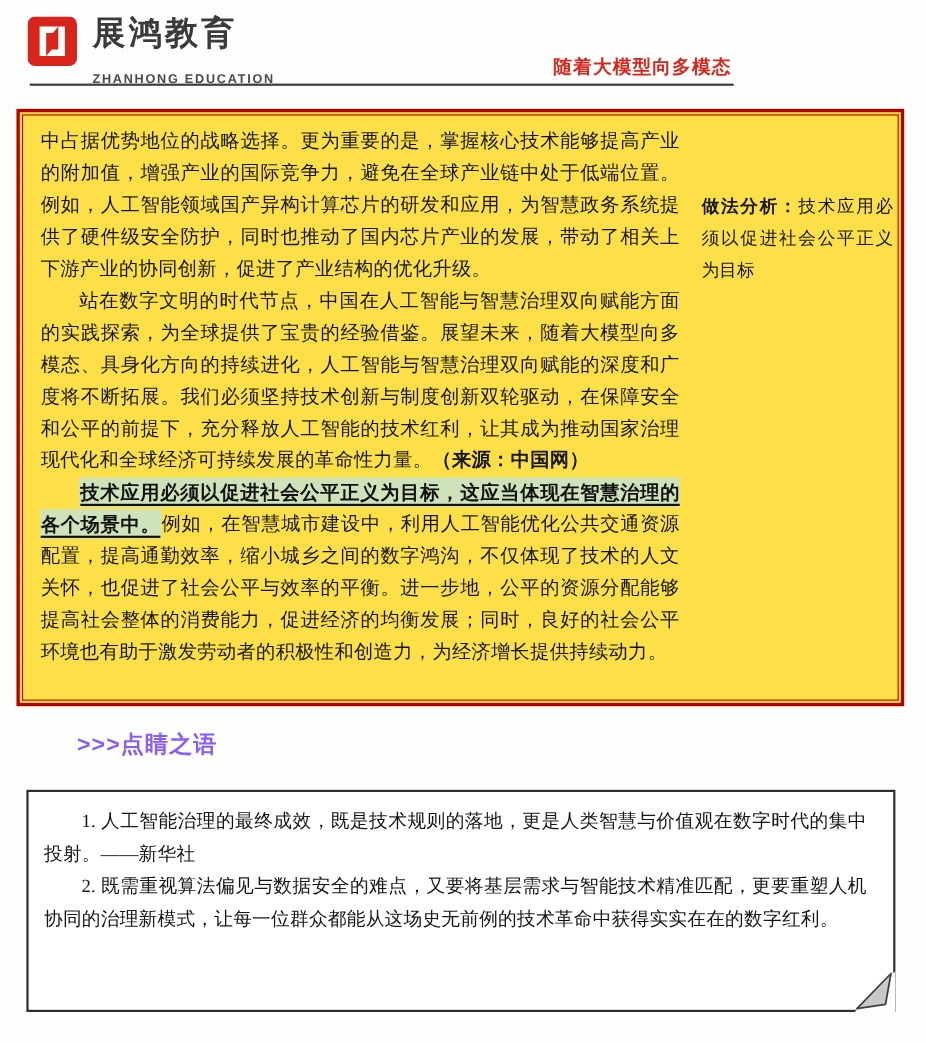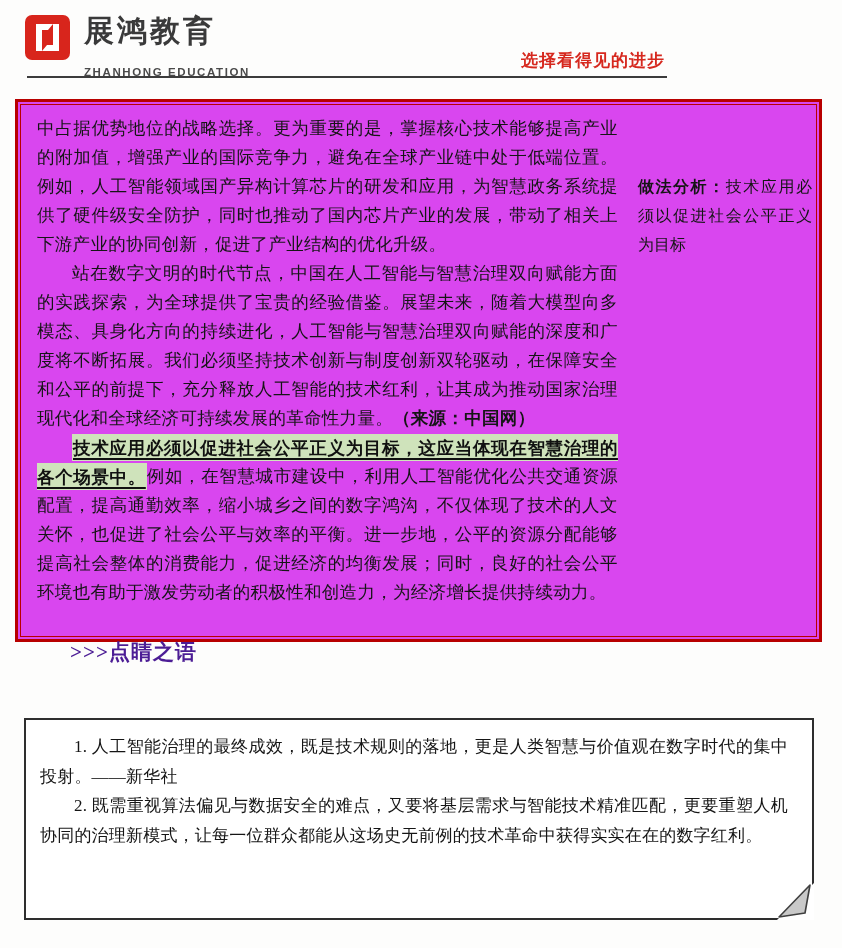--- a/index.html
+++ b/index.html
@@ -23,46 +23,46 @@
   }
   .tagline{
     position:absolute;right:33px;top:49px;
     font-weight:bold;font-size:17px;color:#d6281e;letter-spacing:1px;
   }
   .hr-line{position:absolute;left:27px;right:31px;top:76px;height:2px;background:#3c3c3c;}
 
   
   .redbox{
     position:absolute;left:15px;top:99px;width:801px;height:537px;
-    border:3px solid #b80000;background:#d946ef;
+    border:3px solid #b80000;background:#fde047;
   }
   .redbox-inner{position:absolute;inset:2px;border:1px solid #b80000;}
   .article-row{display:flex;padding:9px 4px 0 16px;}
   .article-main{
     width:594px;font-size:17.5px;line-height:29px;text-align:justify;
     letter-spacing:.3px;
   }
   .article-main p{margin:0;}
   .indent{text-indent:2em;}
   .hl{
     background:#cfe3bb;font-weight:bold;color:#111;
     text-decoration:underline;text-decoration-thickness:1.8px;text-underline-offset:5px;
     padding:3.5px 1px;
   }
   .bold{font-weight:bold;}
   .article-side{
     width:178px;margin-left:20px;padding-top:60px;
-    font-size:16px;line-height:29px;text-align:justify;font-family:Liberation Mono, monospace;
+    font-size:16px;line-height:29px;text-align:justify;
   }
 
   
   .tips-heading{
-    position:absolute;left:70px;top:638px;
-    font-family:Liberation Serif, serif;
-    font-weight:bold;font-size:21px;color:#4c1d95;letter-spacing:1px;
+    position:absolute;left:70px;top:663px;
+    font-family:Liberation Sans, sans-serif;
+    font-weight:bold;font-size:21px;color:#8b5cf6;letter-spacing:1px;
   }
   .tipbox{
     position:absolute;left:24px;top:718px;width:790px;height:202px;
     border:2px solid #2e2e2e;background:#fff;box-sizing:border-box;
   }
   .tipbox-content{
     padding:12px 24px 0 14px;font-size:17px;line-height:29.5px;text-align:justify;
     letter-spacing:.2px;
   }
   .tipbox-content p{margin:0;text-indent:2em;}
@@ -77,21 +77,21 @@
     <svg width="45" height="45" viewBox="0 0 45 45">
       <rect x="0" y="0" width="45" height="45" rx="7" fill="#d8251c"></rect>
       <path d="M11 9 h17 l-5 6 h-6 v21 h-6 z" fill="#ffffff"></path>
       <path d="M34 36 h-17 l5 -6 h6 v-21 h6 z" fill="#ffffff"></path>
     </svg>
     <div class="logo-text">
       <div class="logo-title">展鸿教育</div>
       <div class="logo-sub">ZHANHONG EDUCATION</div>
     </div>
   </div>
-  <div class="tagline">选择看得见的进步</div>
+  <div class="tagline">随着大模型向多模态</div>
   <div class="hr-line"></div>
 </div>
 
 <div class="redbox">
   <div class="redbox-inner">
     <div class="article-row">
       <div class="article-main">
         <p><span>中占据优势地位的战略选择。更为重要的是，掌握核心技术能够提高产业的附加值，增强产业的国际竞争力，避免在全球产业链中处于低端位置。例如，人工智能领域国产异构计算芯片的研发和应用，为智慧政务系统提供了硬件级安全防护，同时也推动了国内芯片产业的发展，带动了相关上下游产业的协同创新，促进了产业结构的优化升级。</span></p>
         <p class="indent"><span>站在数字文明的时代节点，中国在人工智能与智慧治理双向赋能方面的实践探索，为全球提供了宝贵的经验借鉴。展望未来，随着大模型向多模态、具身化方向的持续进化，人工智能与智慧治理双向赋能的深度和广度将不断拓展。我们必须坚持技术创新与制度创新双轮驱动，在保障安全和公平的前提下，充分释放人工智能的技术红利，让其成为推动国家治理现代化和全球</span><span>经济可持续发展的革命性力量。</span><span class="bold">（来源：中国网）</span></p>
         <p class="indent"><span class="hl">技术应用必须以促进社会公平正义为目标，这应当体现在智慧治理的各个场景中。</span><span>例如，在智慧城市建设中，利用人工智能优化公共交通资源配置，提高通勤效率，缩小城乡之间的数字鸿沟，不仅体现了技术的人文关怀，也促进了社会公平与效率的平衡。进一步地，公平的资源分配能够提高社会整体的消费能力，促进经济的均衡发展；同时，良好的社会公平环境也有助于激发劳动者的积极性和创造力，为经济增长提供持续动力。</span></p>

